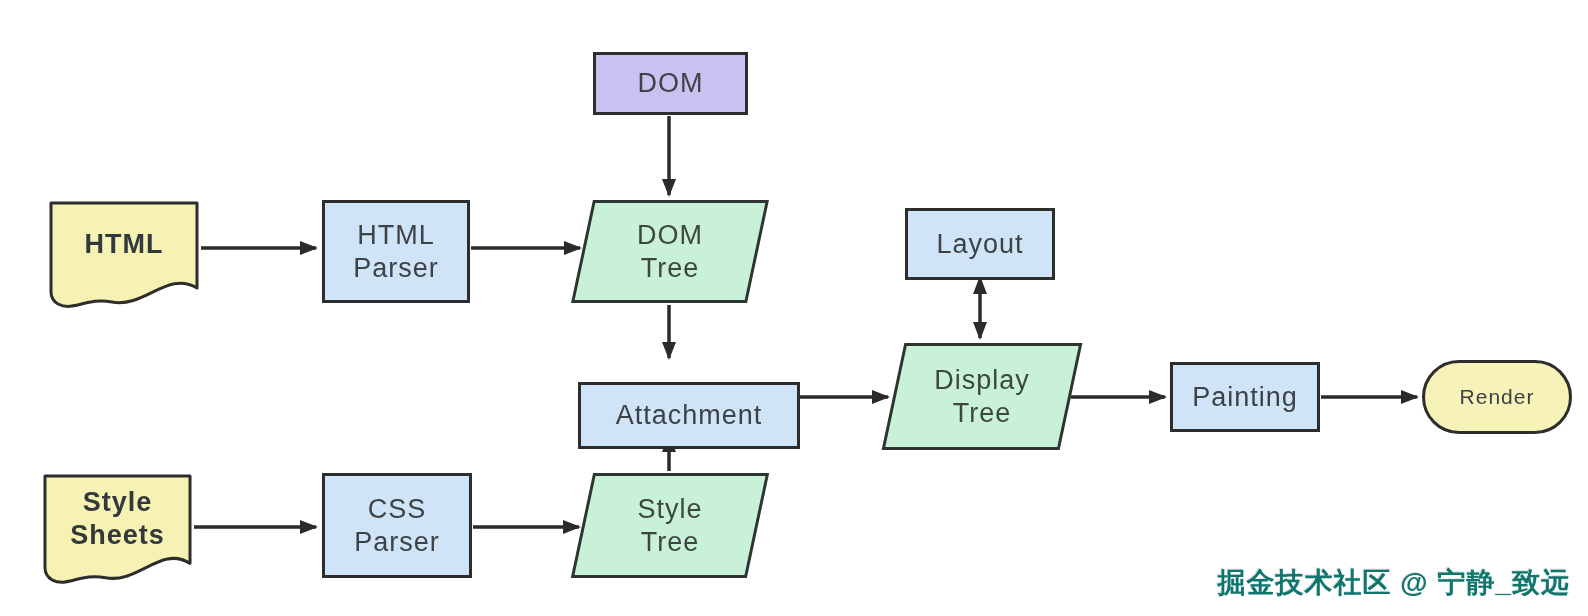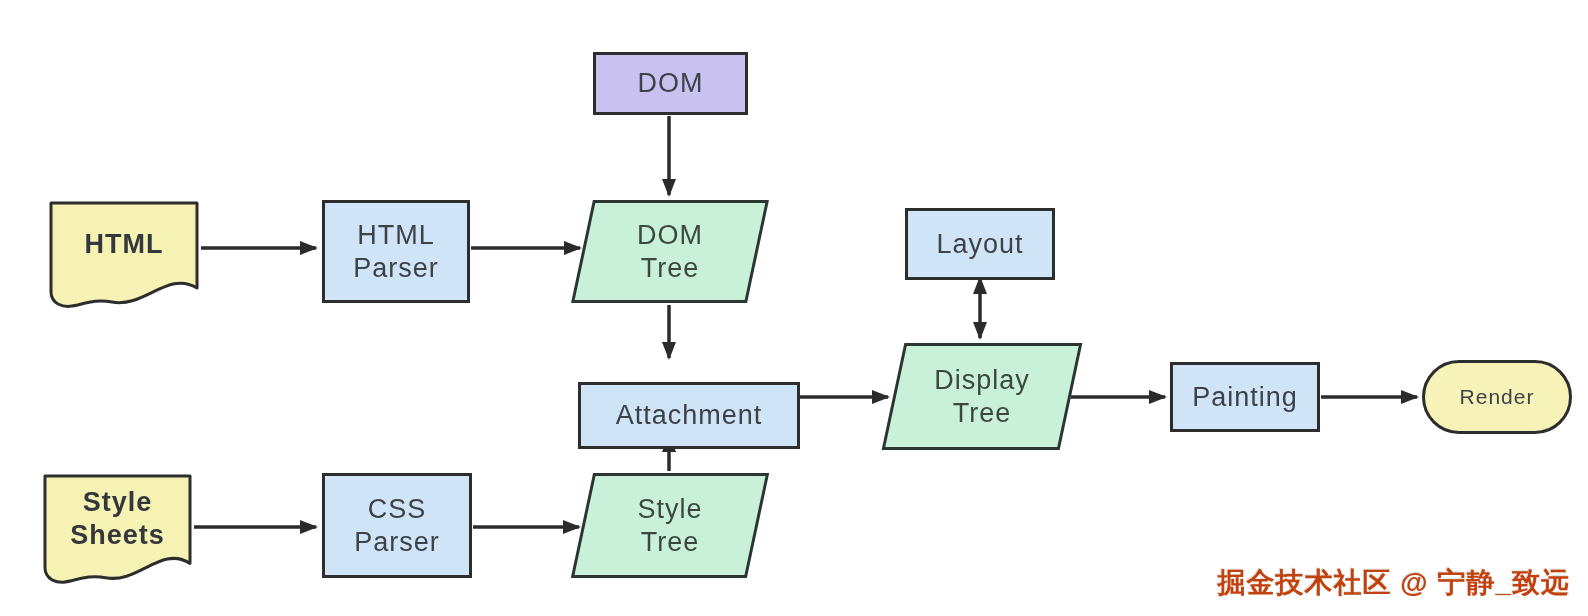--- a/index.html
+++ b/index.html
@@ -40,21 +40,21 @@
     font-weight:700;font-size:27px;line-height:33px;letter-spacing:1px;
     color:#33383c;text-align:center;white-space:pre-line;
   }
   
   #arrows{position:absolute;left:0;top:0;width:1588px;height:616px;pointer-events:none;}
   #arrows line{stroke:#2b2b2b;stroke-width:3.5;}
   #arrows .ah{fill:#2b2b2b;}
   
   .watermark{
     position:absolute;right:18px;bottom:14px;
-    font-size:28px;font-weight:700;letter-spacing:1px;color:#c2410c;
+    font-size:28px;font-weight:700;letter-spacing:1px;color:#0f766e;
     text-shadow:2px 2px 0 #ffffff,-1px -1px 0 rgba(120,120,120,0.25);
     font-family:"Liberation Sans","DejaVu Sans",sans-serif;
   }
 </style>
 </head>
 <body>
 
 <div id="stage">
 
   <svg id="arrows" viewBox="0 0 1588 616">

